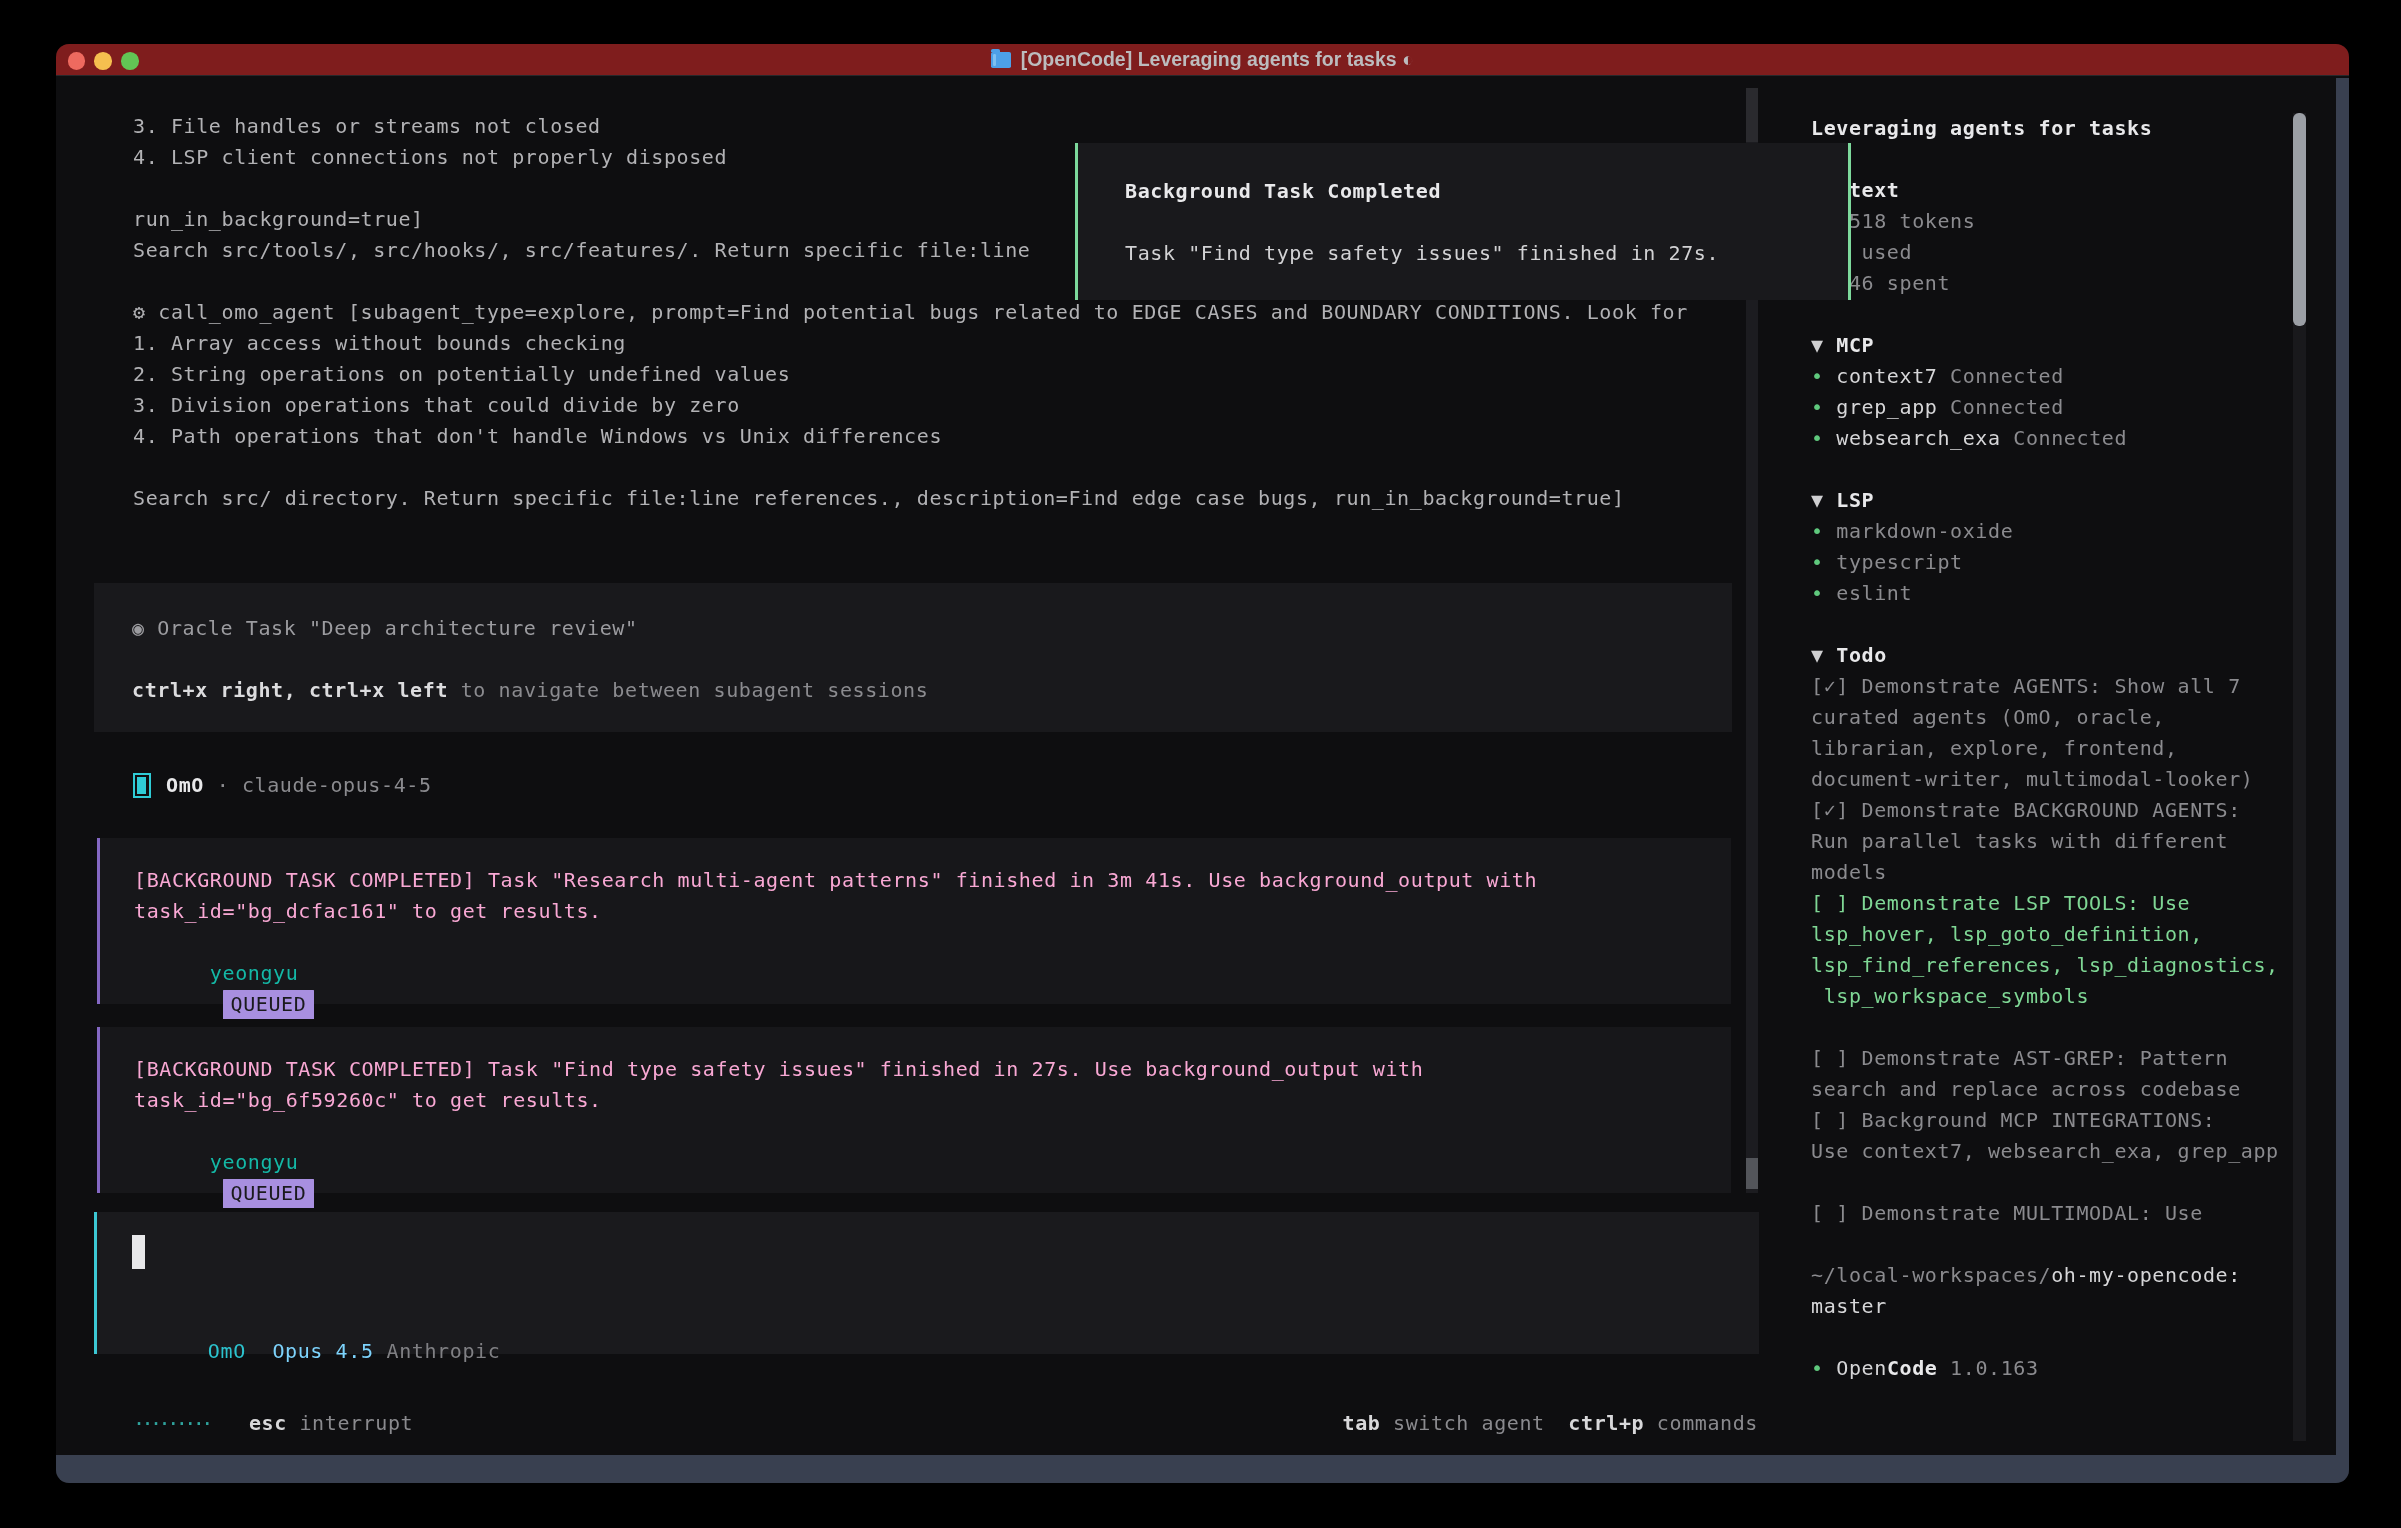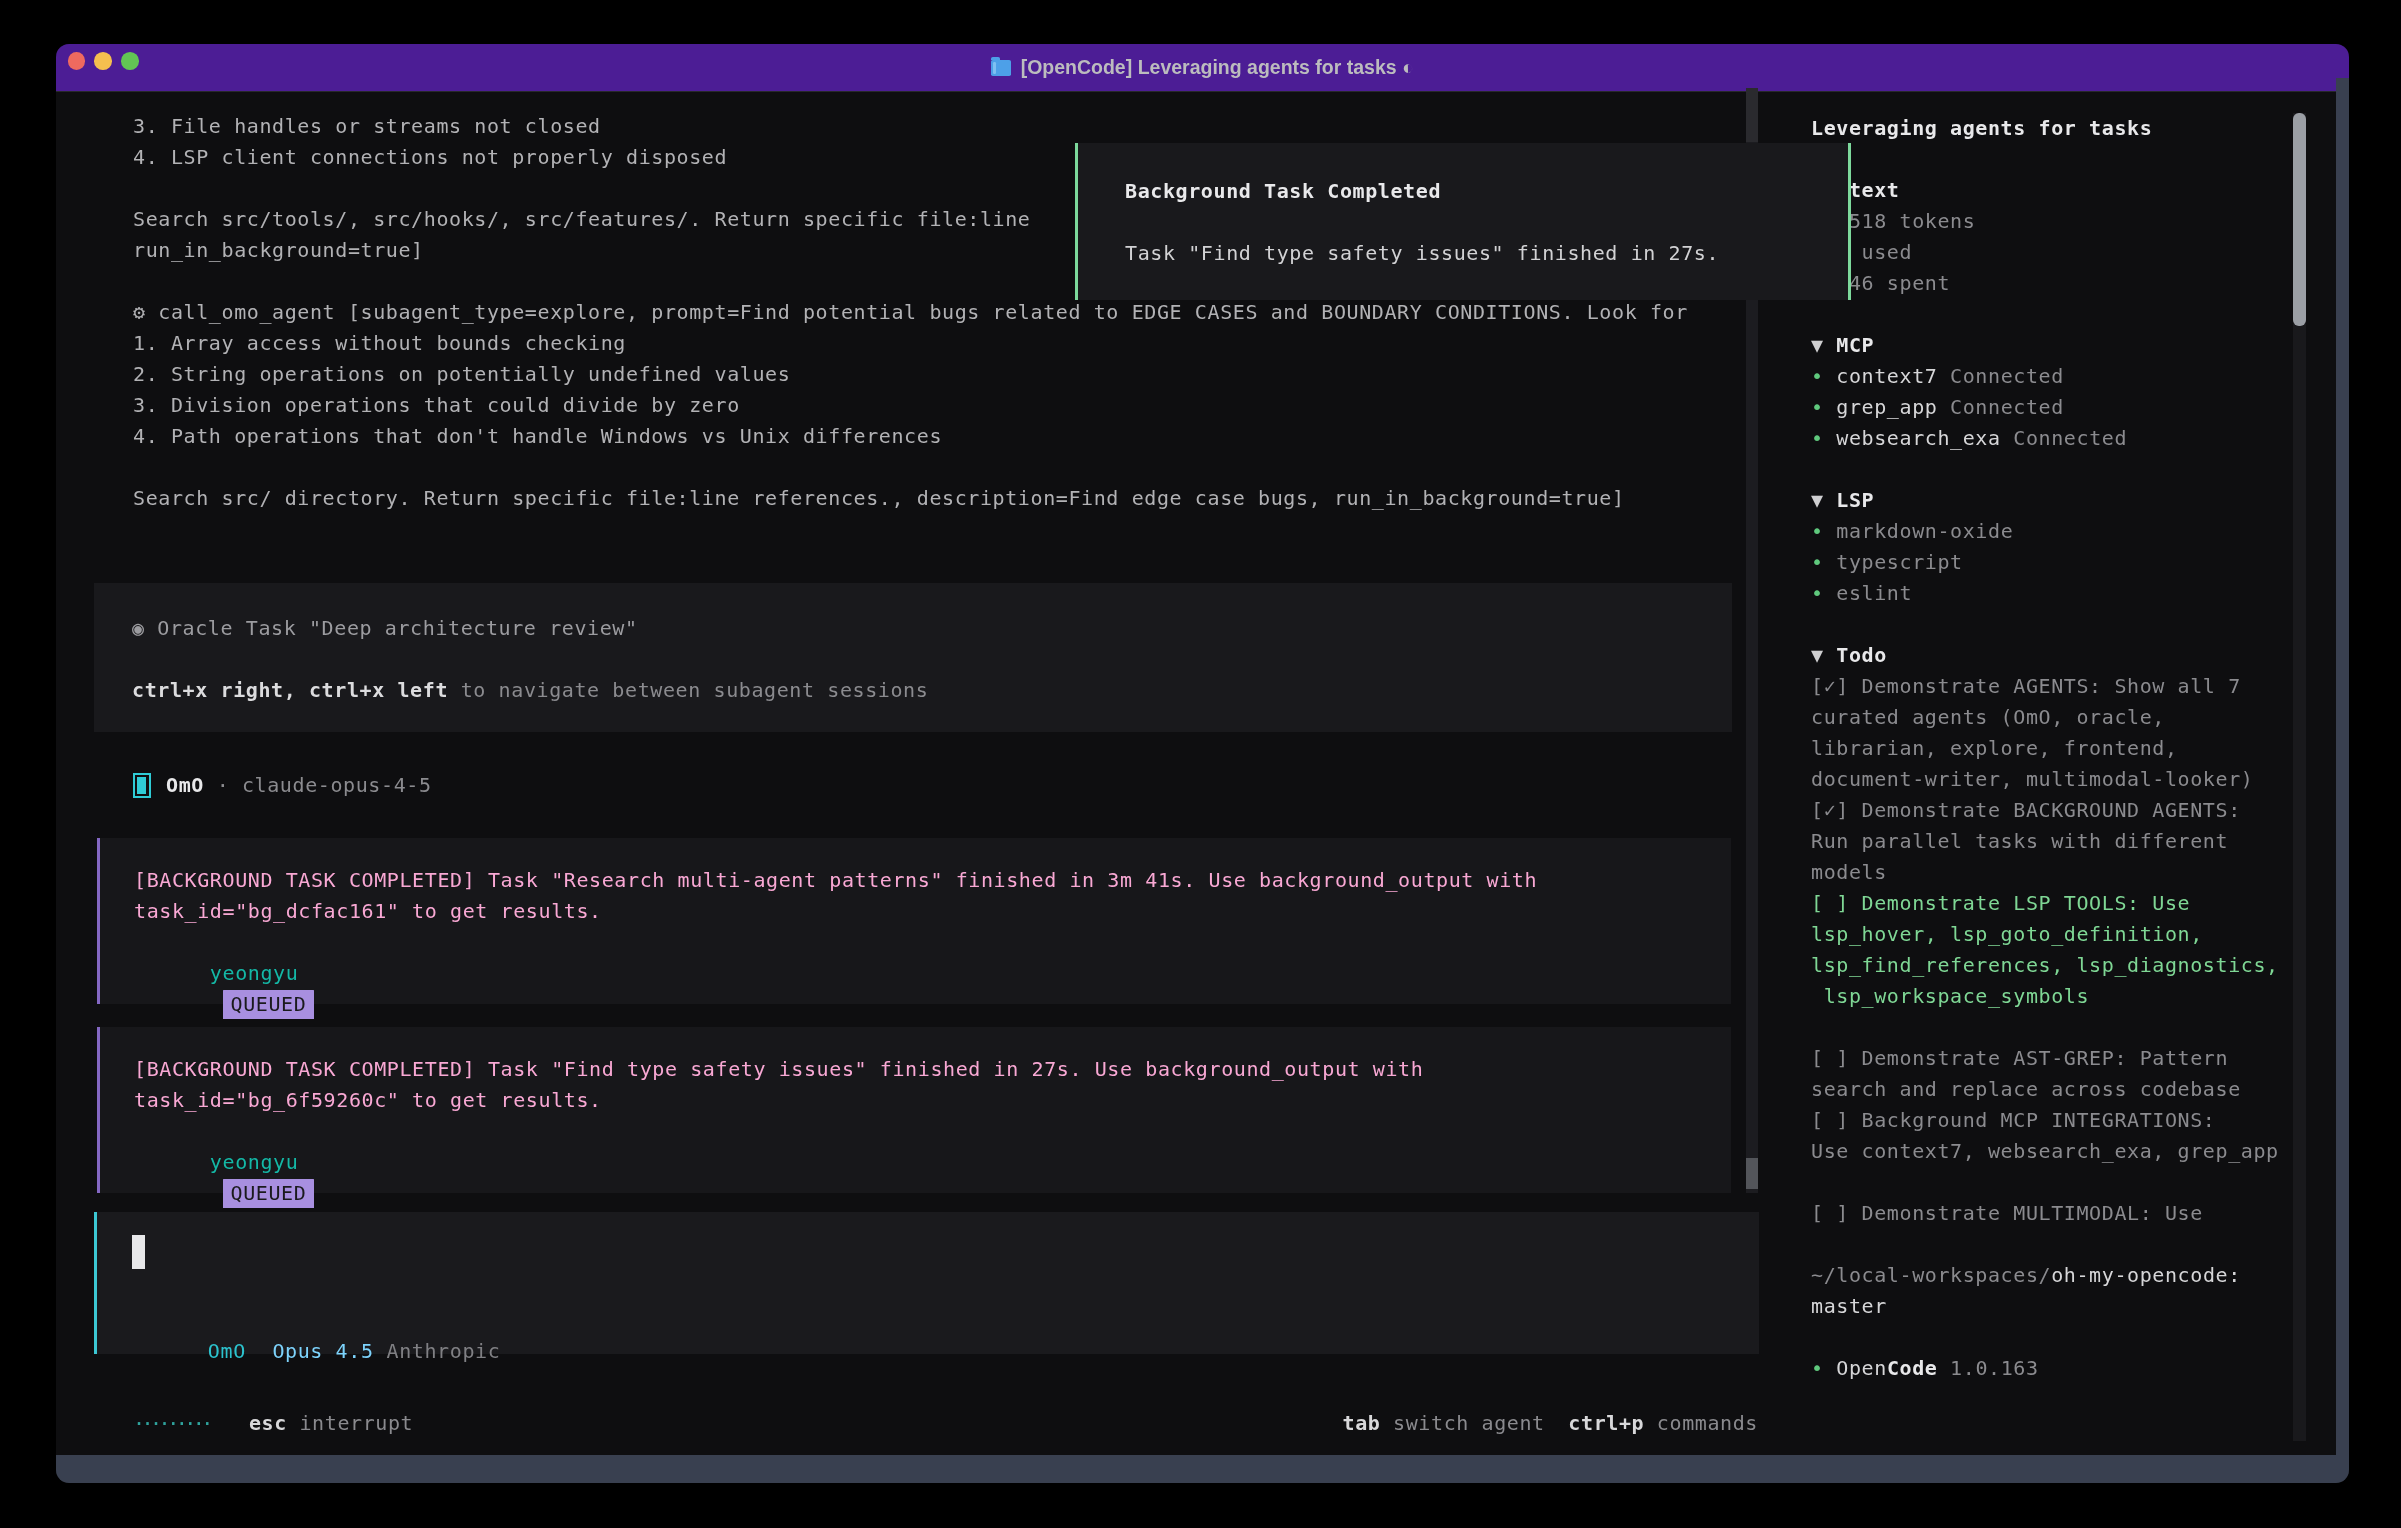--- a/index.html
+++ b/index.html
@@ -7,22 +7,22 @@
   body {
     width:2401px; height:1528px; position:relative; overflow:hidden;
     font-family:"DejaVu Sans Mono", monospace;
   }
   .window {
     position:absolute; left:56px; top:44px; width:2293px; height:1439px;
     background:#0e0e10; border-radius:13px; overflow:hidden;
   }
   
   .titlebar {
-    position:absolute; left:0; top:0; right:0; height:48px;
-    background:#4c1d95; border-bottom:1.2px solid #28282b;
+    position:absolute; left:0; top:0; right:0; height:32px;
+    background:#7f1d1d; border-bottom:1.2px solid #28282b;
     display:flex; align-items:center; justify-content:center;
   }
   .traffic { position:absolute; top:8.3px; width:17.7px; height:17.7px; border-radius:50%; }
   .tl-close { left:11.8px;  background:#ee6a5f; }
   .tl-min   { left:38px;  background:#f5bf4f; }
   .tl-max   { left:65px; background:#62c554; }
   .titlewrap { display:flex; align-items:center; gap:9.5px; }
   .folder-icon { width:20px; height:16px; background:#4da0e8; border-radius:1.8px; position:relative; }
   .folder-icon::before { content:""; position:absolute; top:-3px; left:0; width:8.9px; height:3.5px; background:#4da0e8; border-radius:1.8px 1.8px 0 0; }
   .folder-icon::after  { content:""; position:absolute; left:1.8px; top:2.4px; bottom:1.8px; width:3.5px; background:#7ec0f2; border-radius:1.2px; }
@@ -121,22 +121,22 @@
     <span class="titlewrap">
       <span class="folder-icon"></span>
       <span class="titletext">[OpenCode] Leveraging agents for tasks ◐</span>
     </span>
   </div>
 
   <div class="termflow">
       <div class="line"><span class="t">3. File handles or streams not closed</span></div>
       <div class="line"><span class="t">4. LSP client connections not properly disposed</span></div>
       <div class="line">&nbsp;</div>
+      <div class="line"><span class="t">run_in_background=true]</span></div>
       <div class="line"><span class="t">Search src/tools/, src/hooks/, src/features/. Return specific file:line</span></div>
-      <div class="line"><span class="t">run_in_background=true]</span></div>
       <div class="line">&nbsp;</div>
       <div class="line"><span class="t">⚙ call_omo_agent [subagent_type=explore, prompt=Find potential bugs related to EDGE CASES and BOUNDARY CONDITIONS. Look for</span></div>
       <div class="line"><span class="t">1. Array access without bounds checking</span></div>
       <div class="line"><span class="t">2. String operations on potentially undefined values</span></div>
       <div class="line"><span class="t">3. Division operations that could divide by zero</span></div>
       <div class="line"><span class="t">4. Path operations that don't handle Windows vs Unix differences</span></div>
       <div class="line">&nbsp;</div>
       <div class="line"><span class="t">Search src/ directory. Return specific file:line references., description=Find edge case bugs, run_in_background=true]</span></div>
     </div>
 

